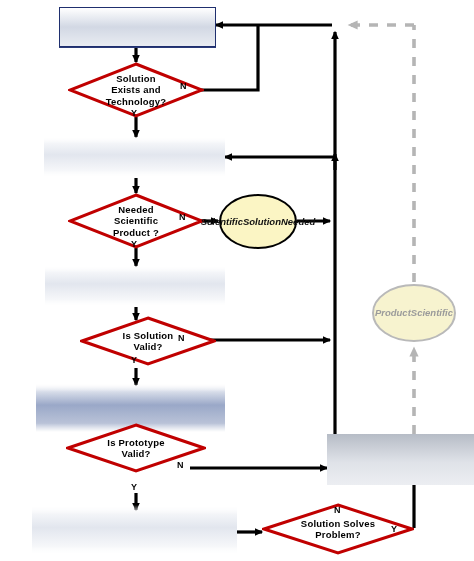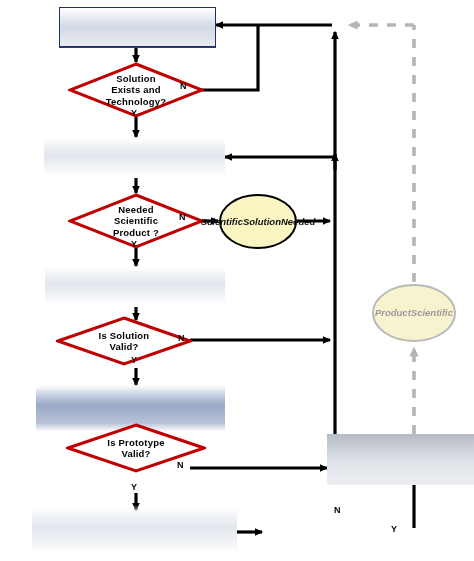--- a/index.html
+++ b/index.html
@@ -185,21 +185,21 @@
     </svg>
     <div class="dlabel">
       <span>Needed</span>
       <span>Scientific</span>
       <span>Product ?</span>
     </div>
   </div>
   <span class="yn" style="left:131px; top:239px;">Y</span>
   <span class="yn" style="left:179px; top:212px;">N</span>
 
-  <div class="dec" style="left:56px; top:316px; width:136px; height:50px;text-decoration:underline;">
+  <div class="dec" style="left:80px; top:316px; width:136px; height:50px;text-decoration:underline;">
     <svg width="136" height="50" viewBox="0 0 136 50">
       <polygon points="68,2 134,25 68,48 2,25" fill="#ffffff" stroke="#c00000" stroke-width="3"></polygon>
     </svg>
     <div class="dlabel">
       <span>Is Solution</span>
       <span>Valid?</span>
     </div>
   </div>
   <span class="yn" style="left:131px; top:355px;">Y</span>
   <span class="yn" style="left:178px; top:333px;">N</span>
@@ -209,20 +209,29 @@
       <polygon points="70,2 138,25 70,48 2,25" fill="#ffffff" stroke="#c00000" stroke-width="3"></polygon>
     </svg>
     <div class="dlabel">
       <span>Is Prototype</span>
       <span>Valid?</span>
     </div>
   </div>
   <span class="yn" style="left:131px; top:482px;">Y</span>
   <span class="yn" style="left:177px; top:460px;">N</span>
 
+  <div class="dec" style="left:262px; top:503px; width:152px; height:52px;">
+    <svg width="152" height="52" viewBox="0 0 152 52">
+      <polygon points="76,2 150,26 76,50 2,26" fill="#ffffff" stroke="#c00000" stroke-width="3"></polygon>
+    </svg>
+    <div class="dlabel">
+      <span>Solution Solves</span>
+      <span>Problem?</span>
+    </div>
+  </div>
   <span class="yn" style="left:334px; top:505px;">N</span>
   <span class="yn" style="left:391px; top:524px;">Y</span>
 
   <div class="ell" style="left:218px; top:193px; width:80px; height:57px;">
     <svg width="80" height="57" viewBox="0 0 80 57">
       <ellipse cx="40" cy="28.5" rx="38" ry="26.5" fill="#fbf5c4" stroke="#000000" stroke-width="2"></ellipse>
     </svg>
     <div class="elabel">
       <span>Scientific</span>
       <span>Solution</span>

